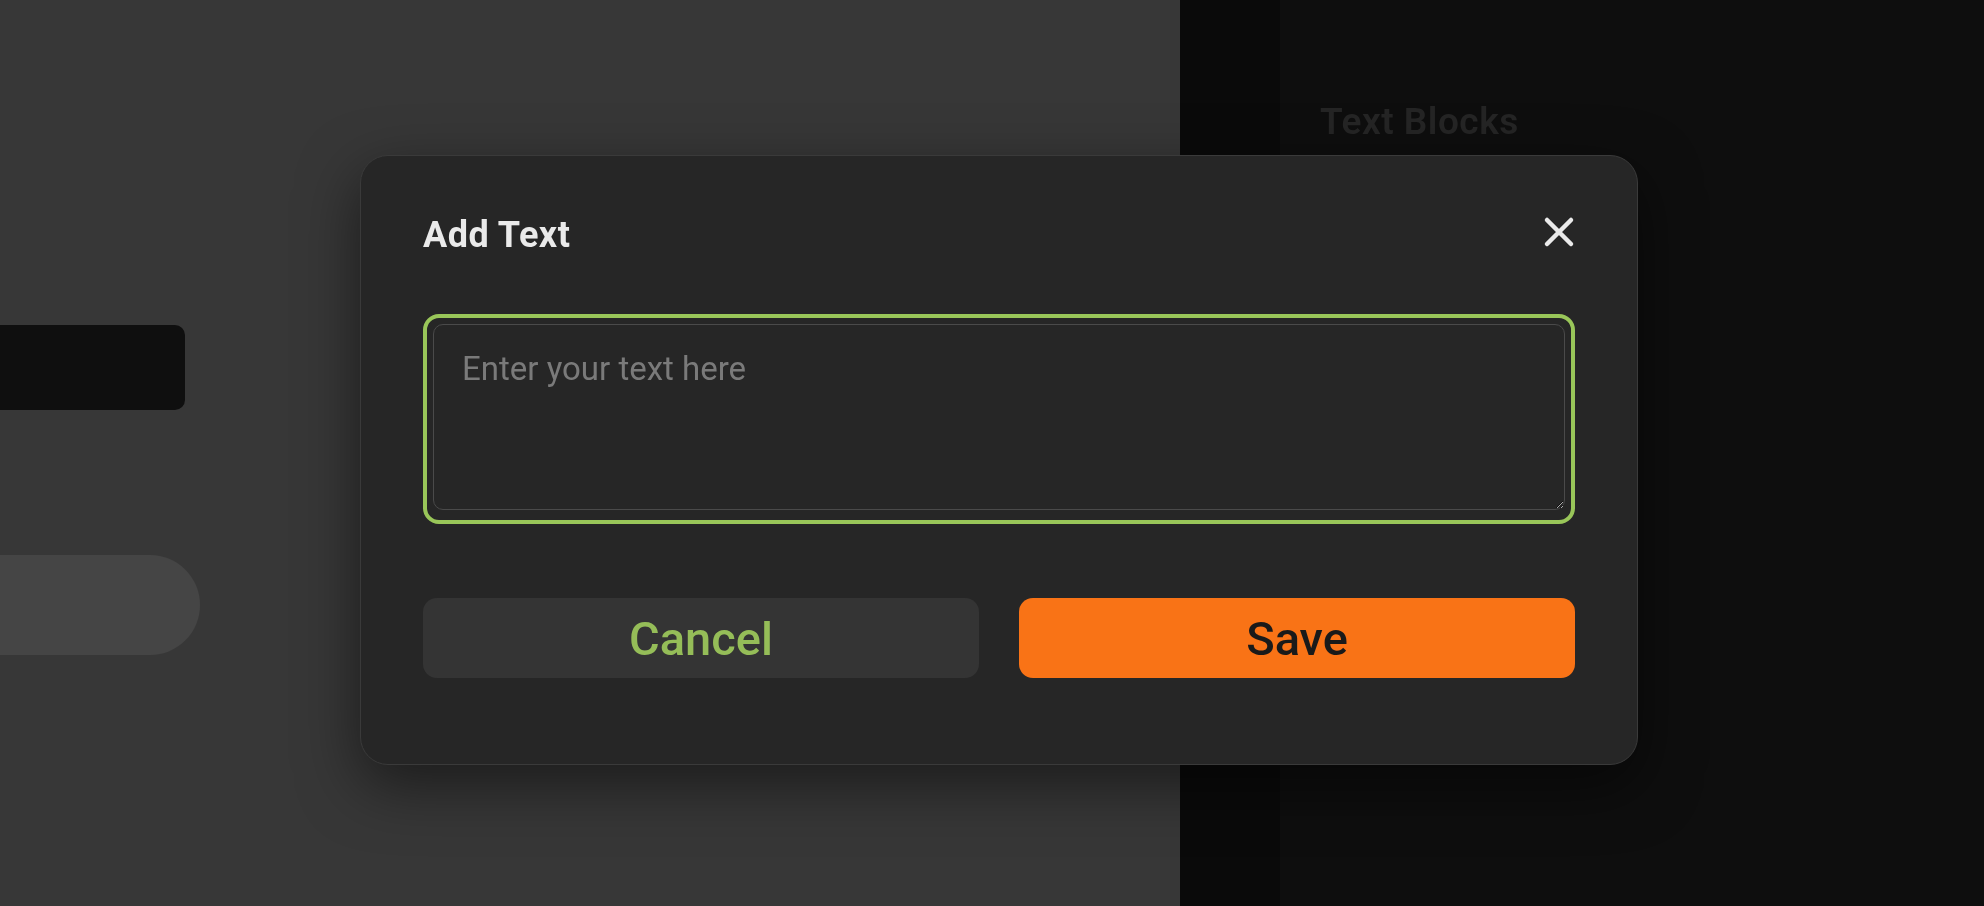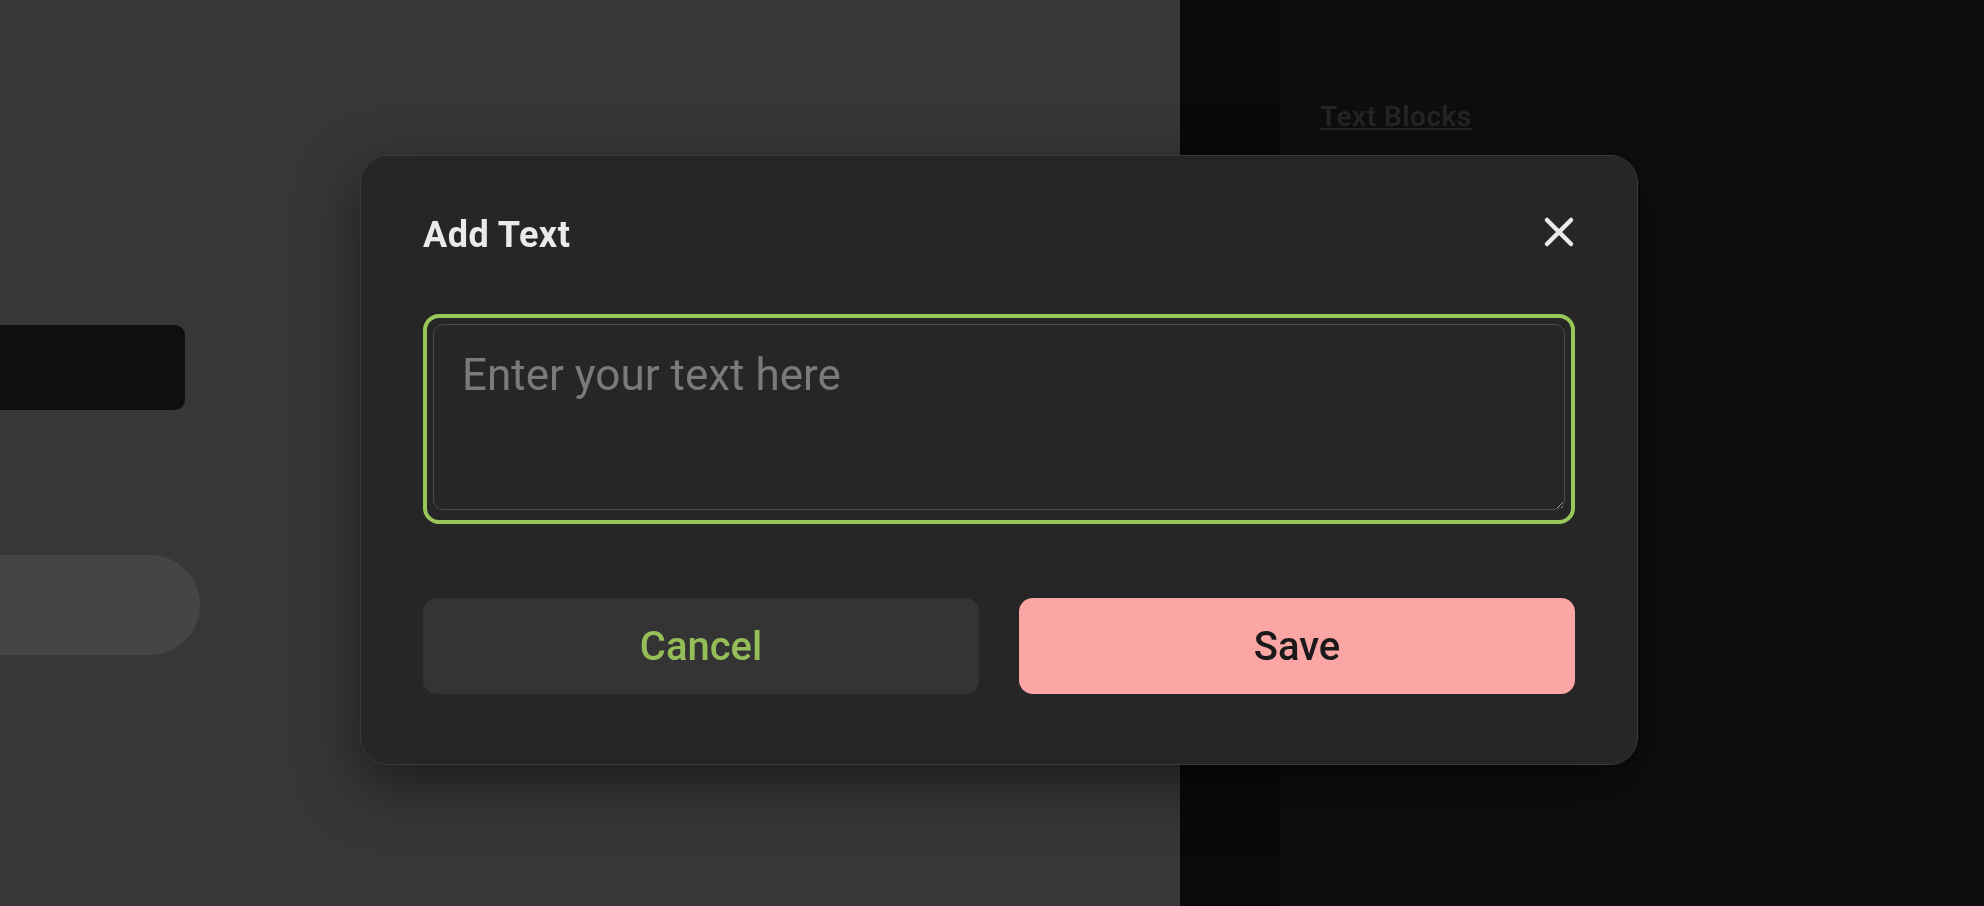--- a/index.html
+++ b/index.html
@@ -70,25 +70,24 @@
     .bg-overlay {
       position: absolute;
       inset: 0;
       background: rgba(0,0,0,0.5);
     }
 
     .bg-text-title {
       position: absolute;
       top: 100px;
       left: 1320px;
-      font-size: 28px;
+      font-size: 37px;
       font-weight: 600;
       color: #4a4a4a;
       letter-spacing: 0.5px;
-      text-decoration: underline;
     }
 
     
     .modal {
       position: absolute;
       top: 155px;
       left: 360px;
       width: 1278px;
       height: 610px;
       background: #262626;
@@ -141,53 +140,53 @@
     }
 
     .text-input {
       width: 100%;
       height: 186px;
       background: #262626;
       border: 1px solid #4a4a4a;
       border-radius: 10px;
       resize: both;
       padding: 24px 28px;
-      font-size: 44px;
+      font-size: 33px;
       font-family: inherit;
       color: #eaeaea;
       outline: none;
     }
 
     .text-input::placeholder {
       color: #7a7a7a;
     }
 
     .button-row {
       display: flex;
       gap: 40px;
     }
 
     .btn {
       flex: 1;
-      height: 96px;
+      height: 80px;
       border: none;
       border-radius: 14px;
-      font-size: 40px;
+      font-size: 47px;
       font-weight: 500;
       cursor: pointer;
       font-family: inherit;
     }
 
     .btn-cancel {
       background: #343434;
       color: #95bd58;
     }
 
     .btn-save {
-      background: #fca5a5;
+      background: #f97316;
       color: #1a1a1a;
     }
   </style>
 </head>
 <body>
 
 <div class="bg-left"></div>
 <div class="bg-right"></div>
 <div class="bg-right-panel"></div>
 <div class="bg-button-left"></div>

